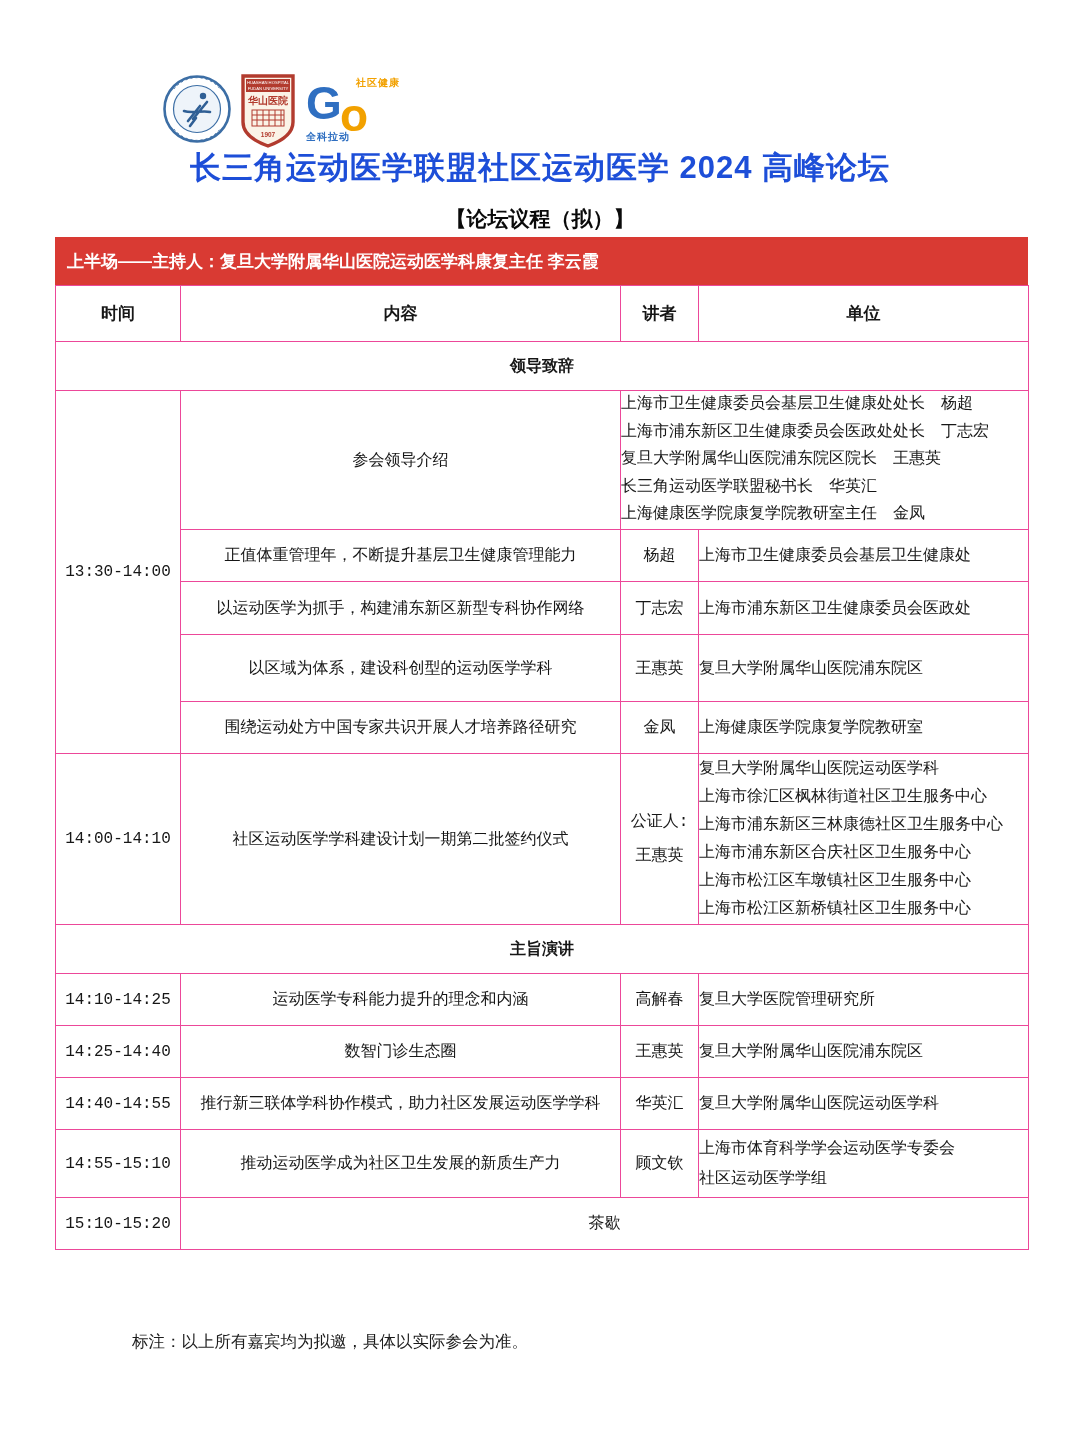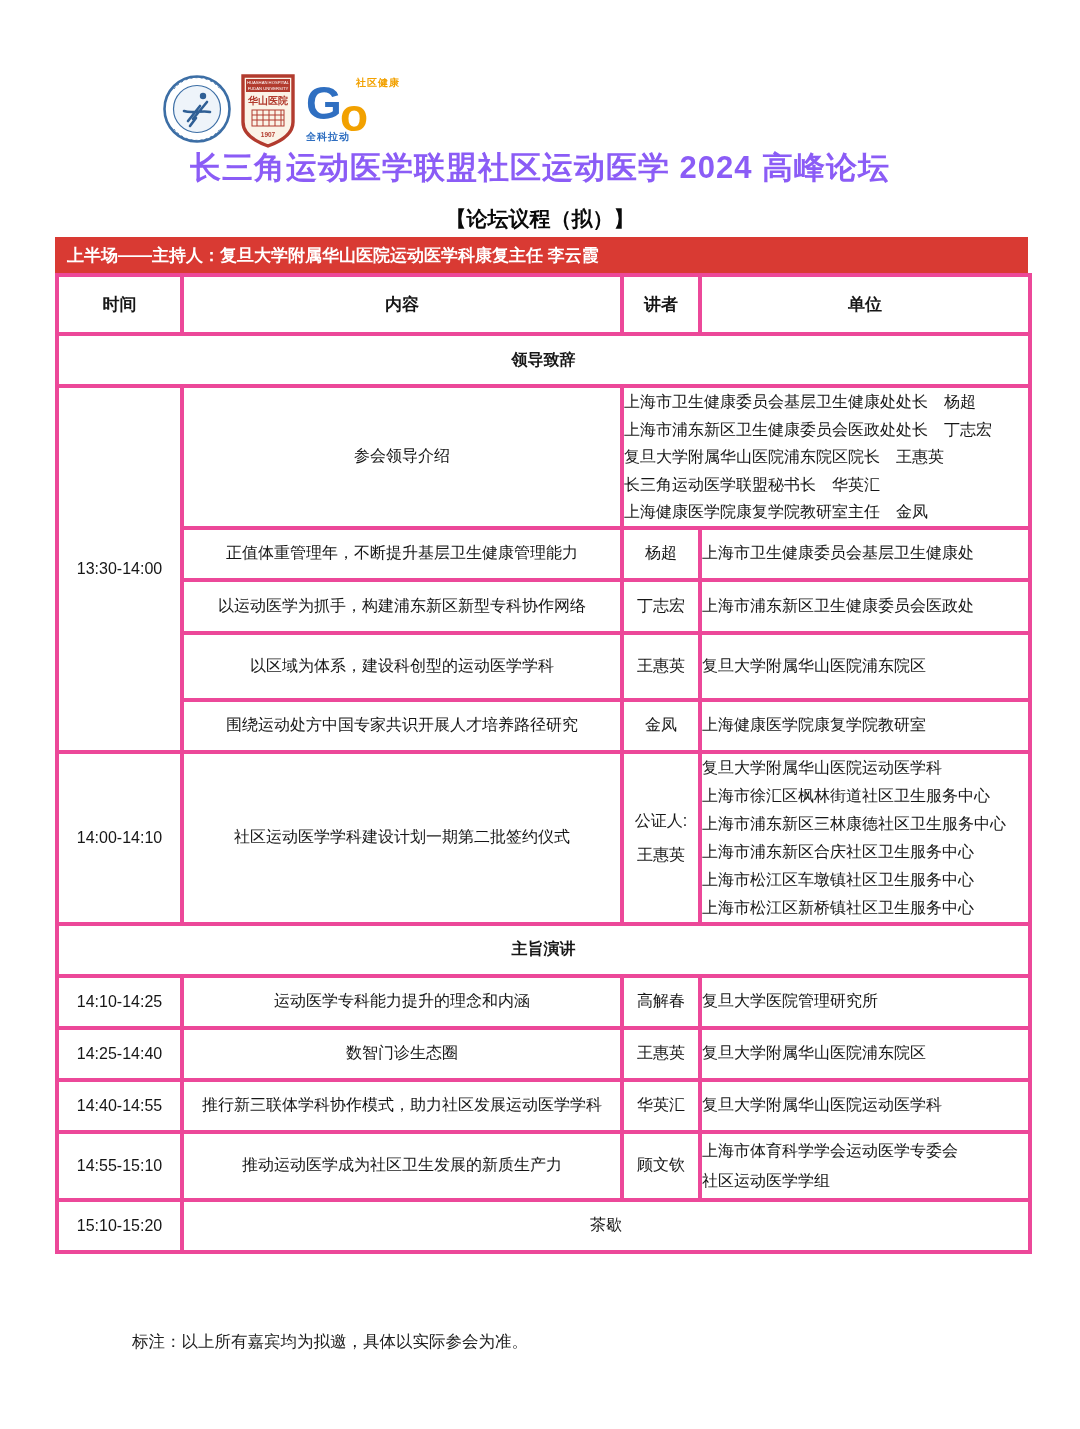--- a/index.html
+++ b/index.html
@@ -10,30 +10,30 @@
   }
   
   .logos{position:absolute;top:74px;left:162px;display:flex;align-items:flex-start;gap:8px;}
   .go-logo{position:relative;width:96px;height:74px;}
   .go-g{position:absolute;left:2px;top:6px;font-size:46px;font-weight:900;color:#2f6fc1;line-height:1;}
   .go-o{position:absolute;left:36px;top:18px;font-size:46px;font-weight:900;color:#f2a100;line-height:1;}
   .go-top{position:absolute;right:0px;top:2px;font-size:10px;font-weight:bold;color:#f2a100;letter-spacing:1px;}
   .go-bottom{position:absolute;left:2px;top:56px;font-size:10px;font-weight:bold;color:#2f6fc1;letter-spacing:1px;}
   
   .page-title{position:absolute;top:147px;left:0;width:1080px;text-align:center;
-    font-size:31px;font-weight:bold;color:#8b5cf6;letter-spacing:1px;}
+    font-size:31px;font-weight:bold;color:#1d4ed8;letter-spacing:1px;}
   .page-subtitle{position:absolute;top:205px;left:0;width:1080px;text-align:center;
     font-size:21px;font-weight:bold;color:#0a0a0a;}
   
   .agenda{position:absolute;top:237px;left:55px;width:973px;}
-  .session-bar{height:36px;background:#d93a33;color:#fff;font-weight:bold;font-size:17px;
+  .session-bar{height:48px;background:#d93a33;color:#fff;font-weight:bold;font-size:17px;
     display:flex;align-items:center;padding-left:12px;box-sizing:border-box;}
   table.grid{border-collapse:collapse;width:973px;table-layout:fixed;}
-  .grid td,.grid th{border:4px solid #ec4899;font-size:16px;padding:0;vertical-align:middle;
-    overflow:hidden;}
+  .grid td,.grid th{border:1px solid #ec4899;font-size:16px;padding:0;vertical-align:middle;
+    overflow:hidden;font-family:Liberation Mono, monospace;}
   .grid th{font-size:17px;font-weight:bold;text-align:center;height:55px;}
   .col-time{width:125px;} .col-content{width:440px;} .col-speaker{width:78px;} .col-unit{width:330px;}
   .section-cell{text-align:center;font-weight:bold;font-size:17px;height:48px;}
   .time-cell{text-align:center;}
   .speaker-cell{text-align:center;}
   .content-cell{text-align:center;padding:4px 6px 4px 14px;margin-top:16px;}
   .unit-cell{text-align:left;padding:4px 6px 4px 14px;margin-top:7px;}
   .unit-list div{line-height:27.5px;}
   .unit-list.six div{line-height:28px;}
   .speaker-two div{line-height:34px;text-align:center;}

